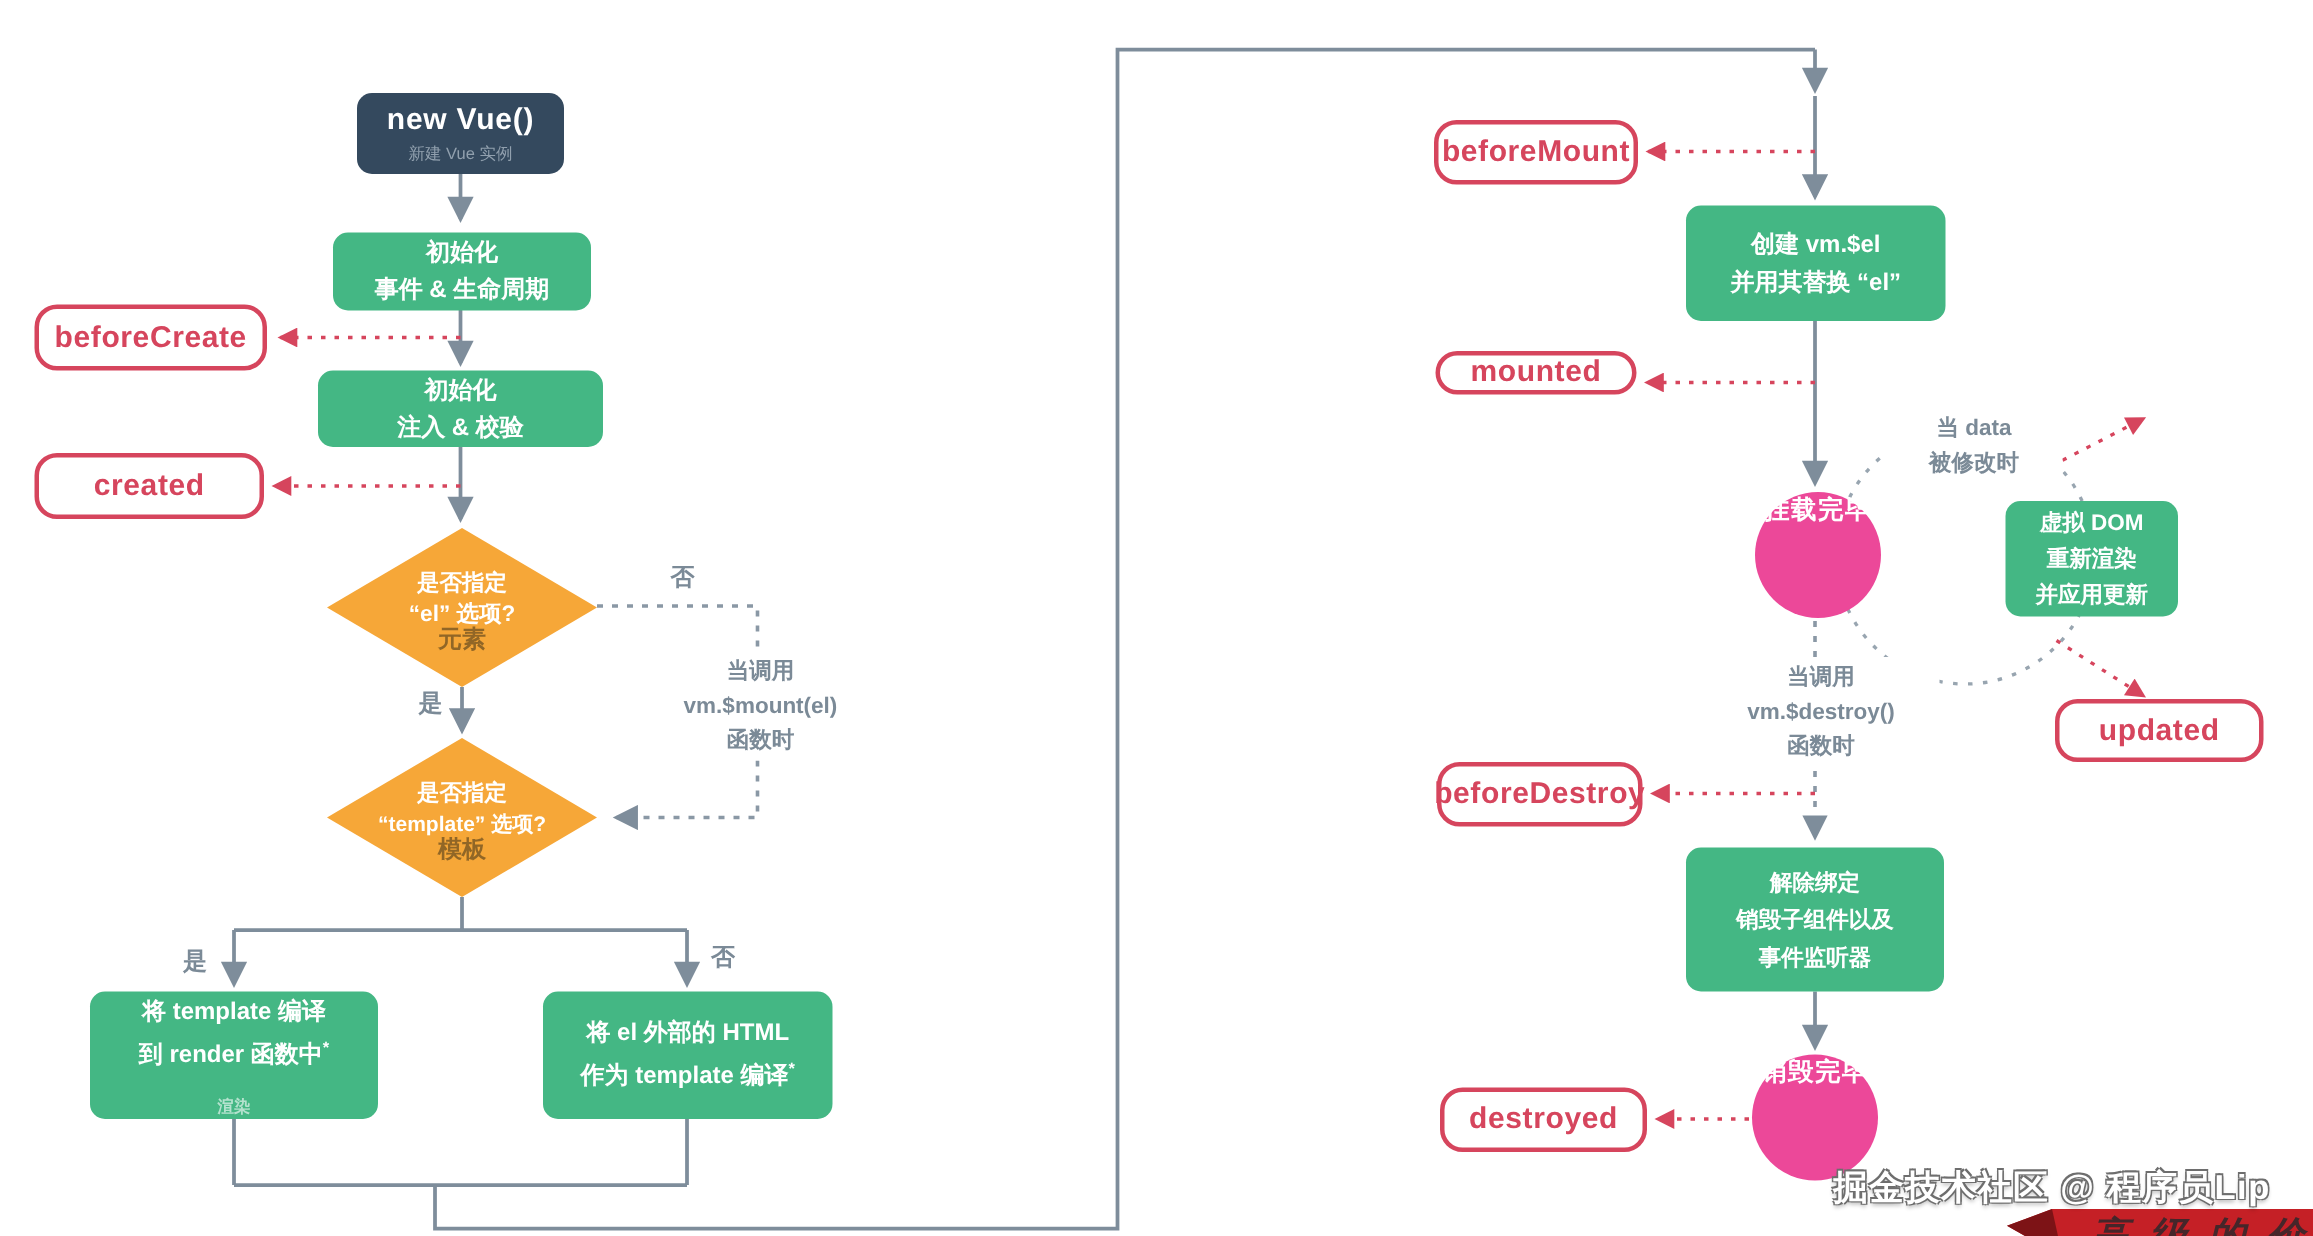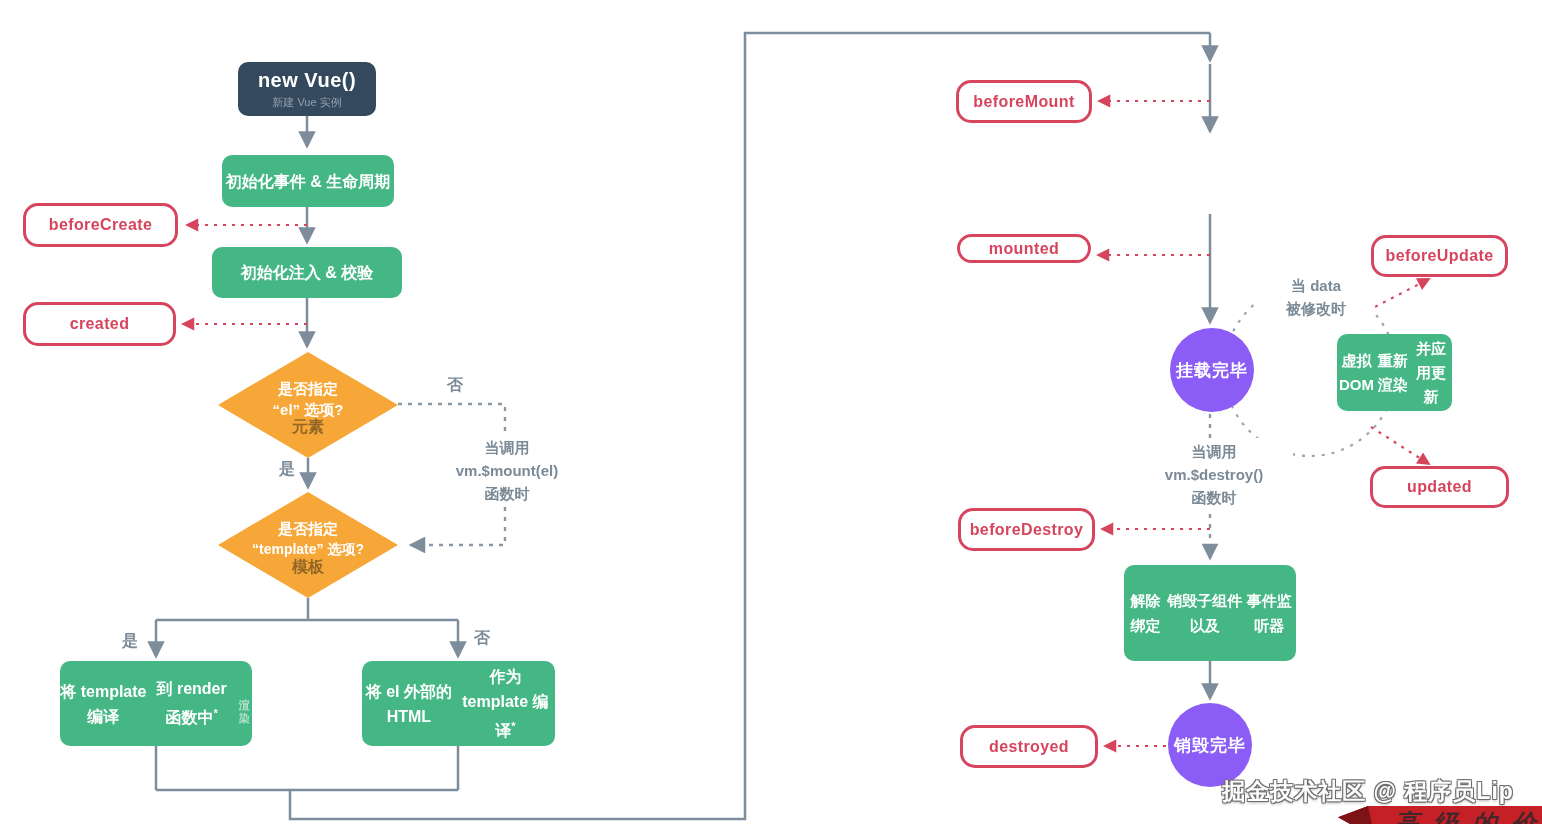--- a/index.html
+++ b/index.html
@@ -5,37 +5,37 @@
   html,body{margin:0;padding:0;background:#fff;}
   .stage{
     position:relative;width:1542px;height:824px;overflow:hidden;background:#fff;
     font-family:"Liberation Sans", sans-serif;
     padding-left:40px;
   }
   svg.wires{position:absolute;left:0;top:0;z-index:1;}
   .node{position:absolute;z-index:2;box-sizing:border-box;}
   .gbox{
     background:#44b784;color:#fff;border-radius:10px;
-    display:flex;flex-direction:row;align-items:center;justify-content:center;
+    display:flex;flex-direction:column;align-items:center;justify-content:center;
     font-size:16px;font-weight:600;line-height:25px;text-align:center;
   }
   .navybox{
     background:#34495e;color:#fff;border-radius:10px;
     display:flex;flex-direction:column;align-items:center;justify-content:center;text-align:center;
   }
   .navybox .t{font-size:20px;font-weight:bold;letter-spacing:.5px;}
   .navybox .s{font-size:11px;color:#91a0ae;margin-top:3px;}
   .pill{
     background:#fff;border:3px solid #d6455d;border-radius:15px;color:#d6455d;
     display:flex;align-items:center;justify-content:center;
-    font-size:16px;font-weight:bold;letter-spacing:.4px;
+    font-size:20px;font-weight:bold;letter-spacing:.4px;
   }
   .rcircle{
-    background:#8b5cf6;color:#fff;border-radius:50%;
-    display:flex;align-items:center;justify-content:center;
+    background:#ec4899;color:#fff;border-radius:50%;
+    display:flex;align-items:flex-start;justify-content:center;
     font-size:17px;font-weight:bold;letter-spacing:1px;
   }
   .dtext{
     position:absolute;z-index:3;color:#fff;text-align:center;
     font-size:15px;font-weight:600;line-height:21px;
   }
   .dtext .dnote{font-size:16px;font-weight:600;color:rgba(62,50,24,.55);line-height:13px;}
   .gnote{
     position:absolute;z-index:3;background:#fff;color:#7b8a97;text-align:center;
     font-size:15px;font-weight:bold;line-height:23px;padding:2px 4px;
@@ -171,33 +171,34 @@
     <div>将 el 外部的 HTML</div>
     <div>
       <span>作为 template 编译</span><sup class="star">*</sup>
     </div>
   </div>
 
   <div class="node pill" style="left:956px;top:80px;width:136px;height:43px;">
     <span>beforeMount</span>
   </div>
 
+  <div class="node gbox" style="left:1124px;top:137px;width:173px;height:77px;">
+    <div>创建  vm.$el</div>
+    <div>并用其替换 “el”</div>
+  </div>
 
   <div class="node pill" style="left:957px;top:234px;width:134px;height:29px;">
     <span>mounted</span>
   </div>
 
   <div class="gnote" style="left:1257px;top:272px;width:110px;">
     <div>当 data</div>
     <div>被修改时</div>
   </div>
 
-  <div class="node pill" style="left:1371px;top:235px;width:137px;height:42px;">
-    <span>beforeUpdate</span>
-  </div>
 
   <div class="node rcircle" style="left:1170px;top:328px;width:84px;height:84px;">
     <span>挂载完毕</span>
   </div>
 
   <div class="node gbox" style="left:1337px;top:334px;width:115px;height:77px;font-size:15px;line-height:24px;">
     <div>虚拟 DOM</div>
     <div>重新渲染</div>
     <div>并应用更新</div>
   </div>

